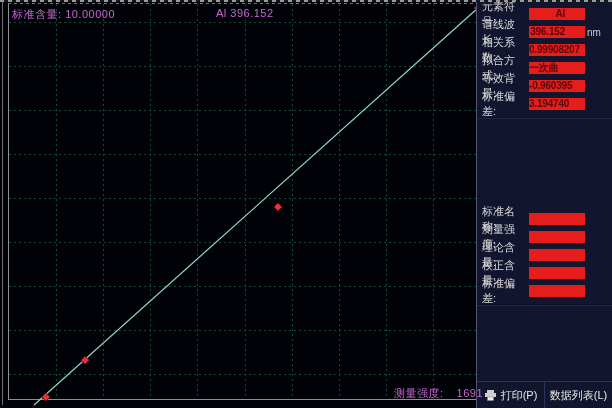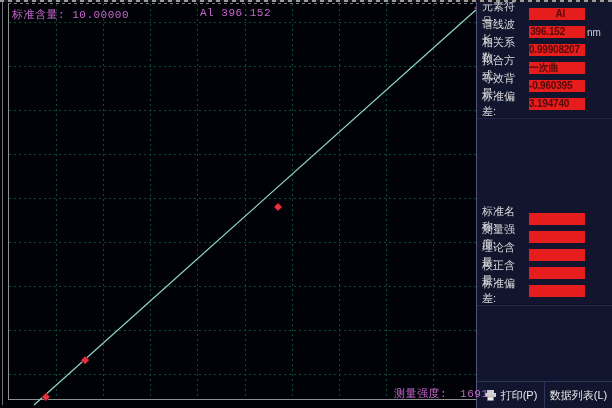--- a/index.html
+++ b/index.html
@@ -9,21 +9,20 @@
     font-family:"Liberation Sans", sans-serif;
   }
   
   .window::before {
     content:""; position:absolute; top:0; left:0; right:0; height:2px; z-index:6;
     background:repeating-linear-gradient(90deg,#9a9a9a 0 4px,#15151a 4px 8px);
   }
   .chart {
     position:absolute; top:0; left:0; width:522px; height:408px;
     background:#010208;
-    font-family:Liberation Mono, monospace;
   }
   
   .chart::before {
     content:""; position:absolute; left:2px; top:2px; bottom:3px; width:1px;
     background:#6f6f6f;
   }
   .chart svg { position:absolute; top:0; left:0; }
   .chart-label {
     position:absolute; color:#c468cc; font-size:11px; white-space:nowrap;
     z-index:3; letter-spacing:0.5px;
@@ -91,21 +90,21 @@
         <path d="M 85.099 356.192 L 89.099 360.192 L 85.099 364.192 L 81.099 360.192 Z" fill="#e5323e" stroke="#7e0d18" stroke-width="1"></path>
         <path d="M 278.08299999999997 202.94 L 282.08299999999997 206.94 L 278.08299999999997 210.94 L 274.08299999999997 206.94 Z" fill="#e5323e" stroke="#7e0d18" stroke-width="1"></path>
         <path d="M 478.162 4.148000000000025 L 482.162 8.148000000000025 L 478.162 12.148000000000025 L 474.162 8.148000000000025 Z" fill="#e5323e" stroke="#7e0d18" stroke-width="1"></path>
       </svg>
 
     <div class="chart-label" style="left:12px; top:7px;">
       <span>标准含量:</span>
       <span>10.00000</span>
     </div>
 
-    <div class="chart-label" style="left:200px; top:7px;">Al 396.152</div>
+    <div class="chart-label" style="left:216px; top:7px;">Al 396.152</div>
 
     <div class="chart-label" style="left:394px; top:386px;">
       <span>测量强度:</span><span style="margin-left:13px">1691</span>
     </div>
   </div>
 
   <div class="panel">
 
     <div class="row">
       <span class="lbl">元素符号:</span>

